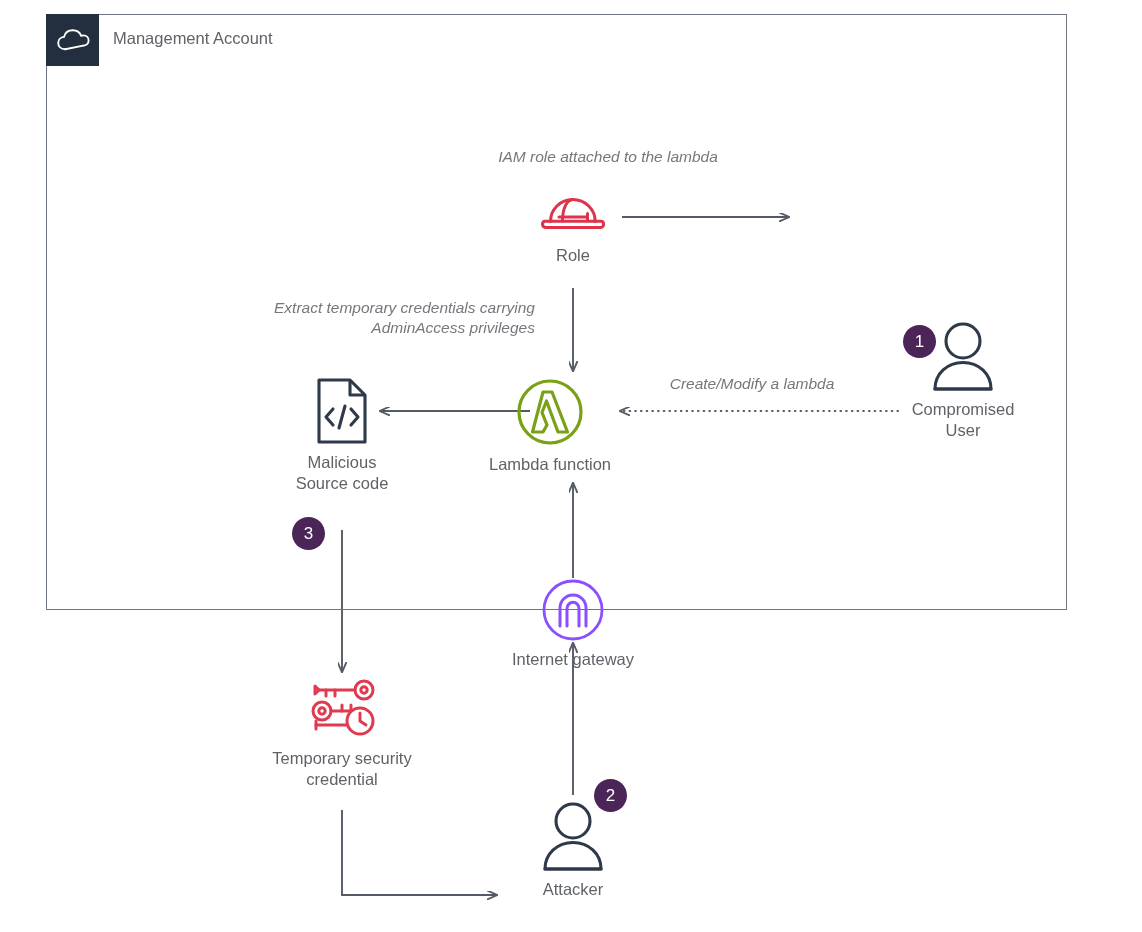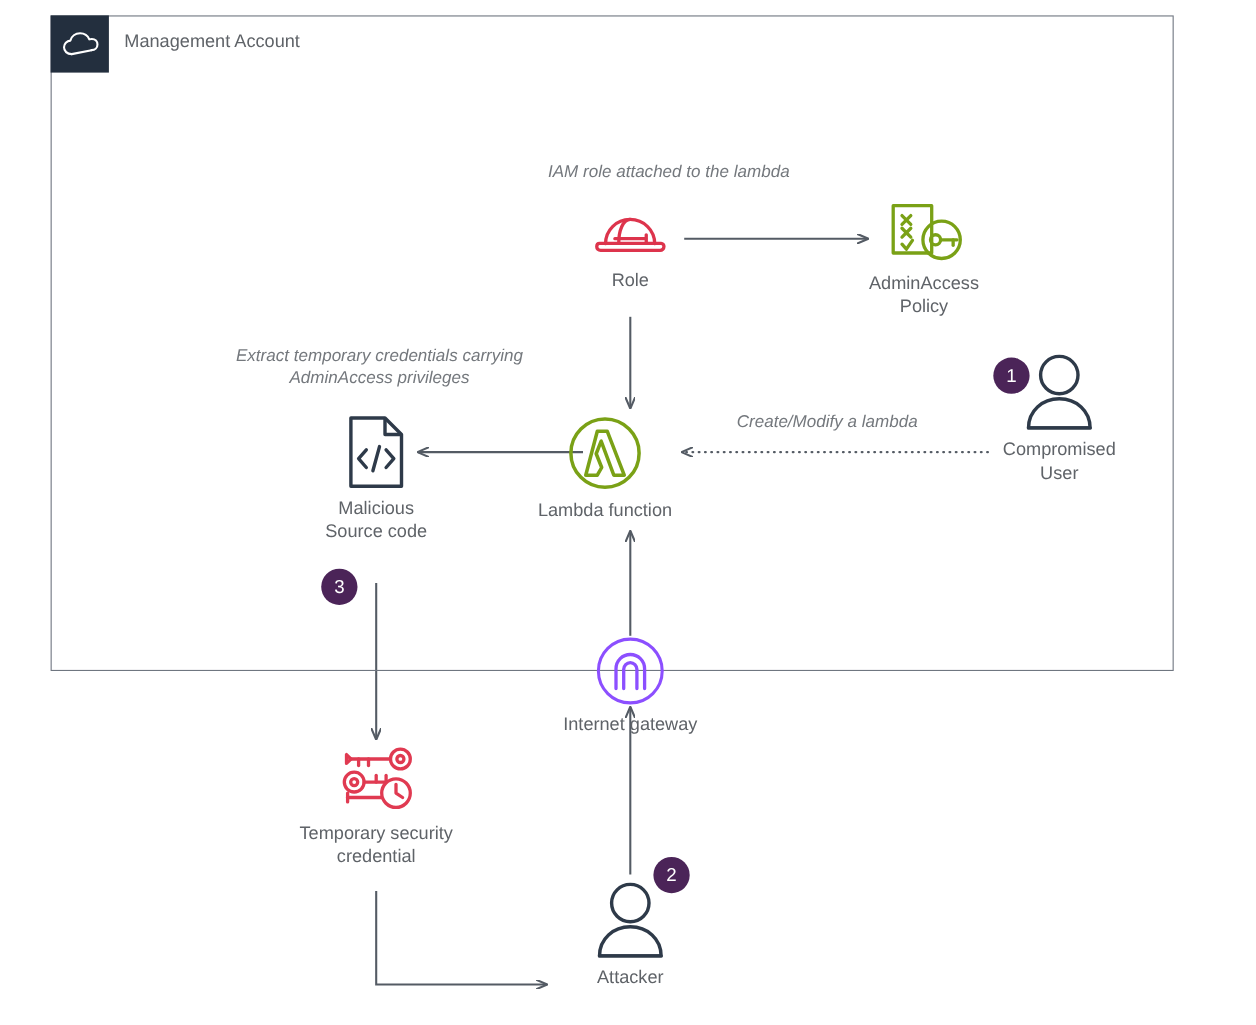--- a/index.html
+++ b/index.html
@@ -146,46 +146,22 @@
                    C63.6,38.2 62.0,39.6 60.2,39.6 L6.0,39.6
                    C4.0,39.6 2.5,38.2 2.5,36.3 C2.5,34.6 3.4,33.2 5.0,33.2 Z"></path>
           <path d="M19.0,29.0 L47.0,29.0"></path>
           <path d="M47.5,25.5 L47.5,32.5"></path>
         </g>
       </svg>
     </div>
     <div class="node-label">Role</div>
   </div>
 
-  <div class="abs node" style="left:760px; top:183px; width:160px;">
-    <div class="node-icon">
-      <svg width="74" height="58" viewBox="0 0 74 58" aria-hidden="true">
-        <g fill="none" stroke="#7aa116" stroke-width="3.0" stroke-linecap="round" stroke-linejoin="round">
-
-          <path d="M9,4 L44,4 L44,47 L9,47 Z"></path>
-
-          <path d="M17,13 L25,21 M25,13 L17,21"></path>
-          <path d="M17,24.5 L25,32.5 M25,24.5 L17,32.5"></path>
-
-          <path d="M17,39 L21,43.5 L26.5,35.5"></path>
-
-          <circle cx="53" cy="35" r="17"></circle>
-        </g>
-        <g fill="none" stroke="#7aa116" stroke-width="3.0" stroke-linecap="round" stroke-linejoin="round">
-          <circle cx="47.5" cy="35" r="4.6"></circle>
-          <path d="M52.2,35 L67,35"></path>
-          <path d="M63.5,35 L63.5,40"></path>
-        </g>
-      </svg>
-    </div>
-    <div class="node-label">AdminAccess
-Policy</div>
-  </div>
-
-  <div class="abs annot" style="left:155px; top:314px; width:380px;">Extract temporary credentials carrying
+
+  <div class="abs annot" style="left:155px; top:298px; width:380px;text-align:right;">Extract temporary credentials carrying
 AdminAccess privileges</div>
 
   <div class="abs annot" style="left:636px; top:374px; width:232px;">Create/Modify a lambda</div>
 
   <div class="abs node" style="left:465px; top:377px; width:170px;justify-content:space-between;">
     <div class="node-icon">
       <svg width="70" height="70" viewBox="0 0 70 70" aria-hidden="true">
         <circle cx="35" cy="35" r="31" fill="none" stroke="#7aa116" stroke-width="3.2"></circle>
         <path d="M28.0,15.0 L37.0,15.0 L52.5,55.0 L43.0,55.0 L31.5,24.0
                  L27.0,35.5 L32.0,48.0 L28.0,55.0 L17.5,55.0 L28.0,15.0 Z" fill="none" stroke="#7aa116" stroke-width="3.2" stroke-linejoin="round"></path>

